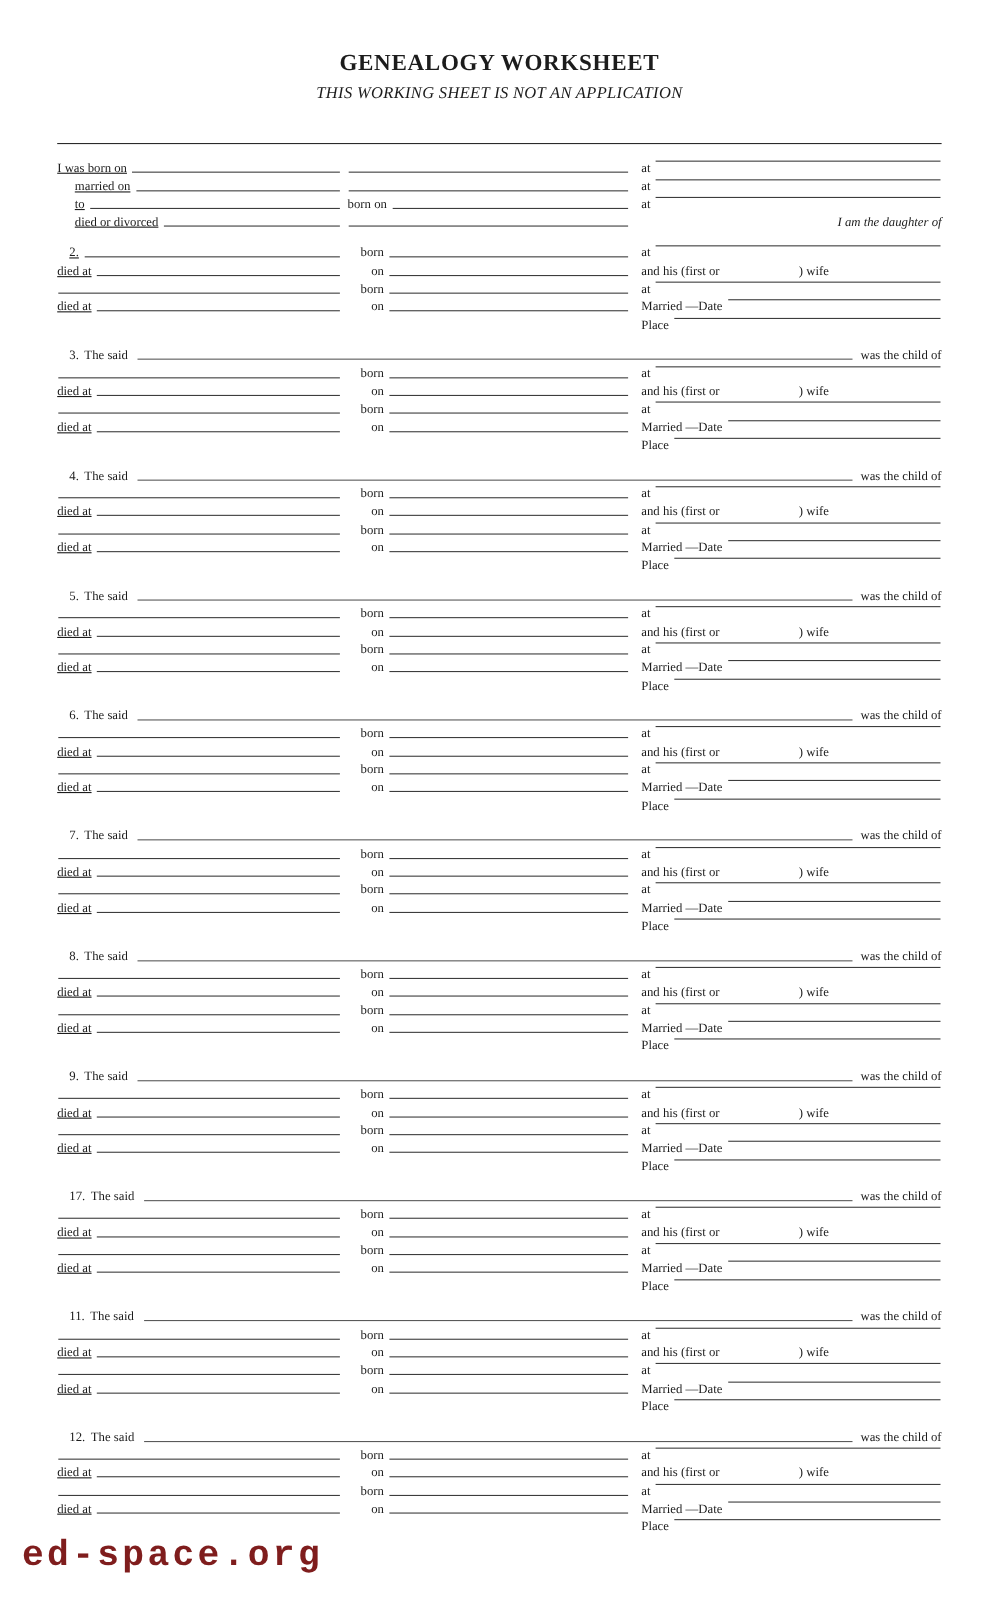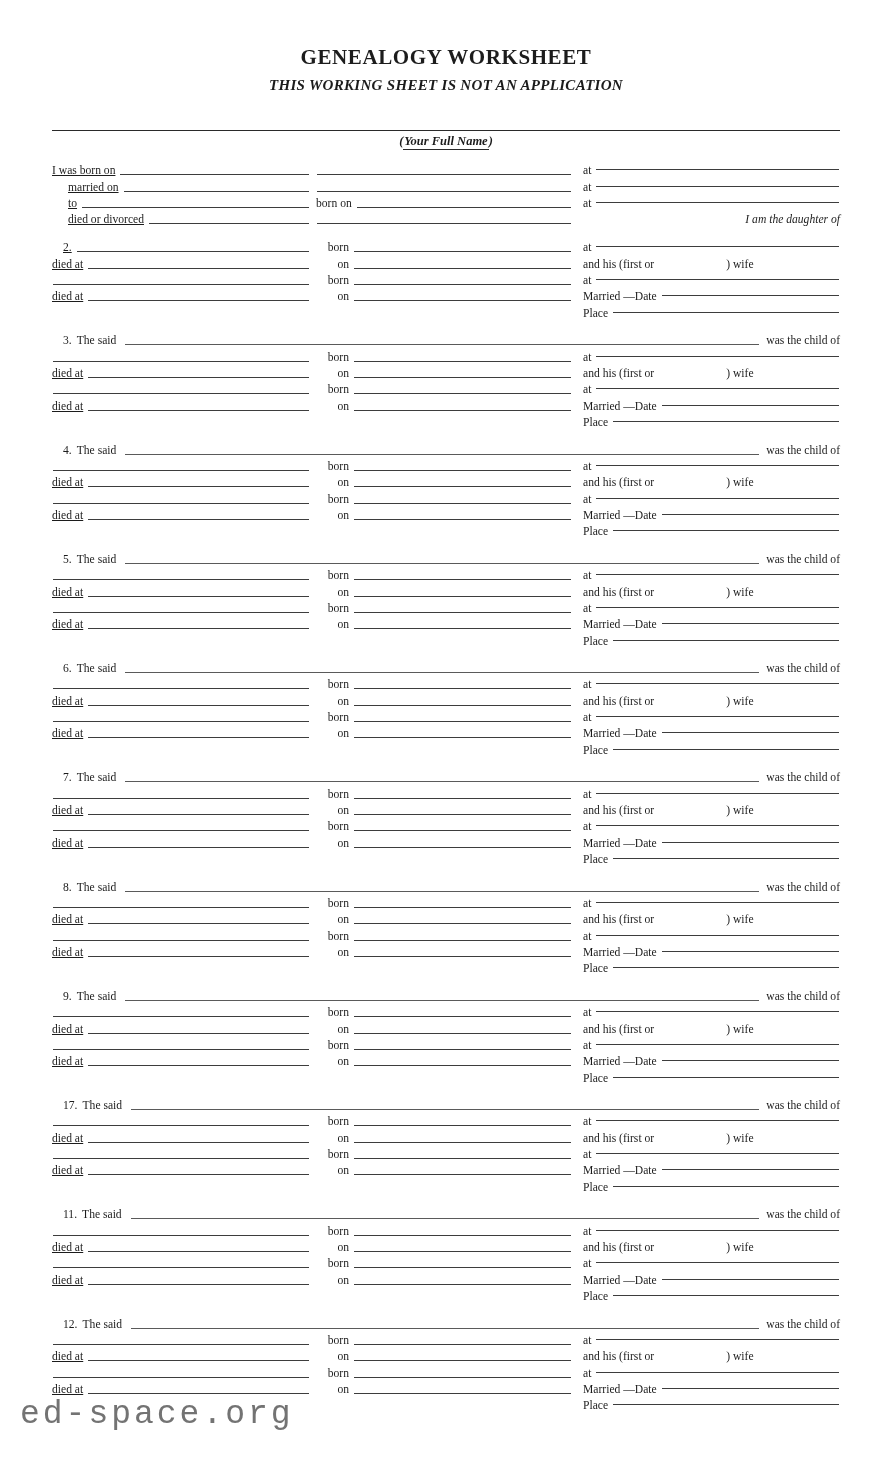--- a/index.html
+++ b/index.html
@@ -6,34 +6,34 @@
   html, body { margin: 0; padding: 0; background: #ffffff; }
   .page {
     position: relative;
     width: 892px;
     height: 1469px;
     background: #ffffff;
     font-family: "Liberation Serif", serif;
     color: #1c1c1c;
     overflow: hidden;
   }
-  .content { padding: 46px 52px 0 52px; }
+  .content { padding: 46px 36px 0 52px; }
 
   .title {
     text-align: center;
     font-size: 21px;
     font-weight: bold;
     letter-spacing: 0.6px;
     line-height: 23px;
     margin: 0;
   }
   .subtitle {
     text-align: center;
     font-size: 15px;
-    font-weight: bold;
+    font-weight: normal;
     font-style: italic;
     letter-spacing: 0.3px;
     margin-top: 8px;
     line-height: 17px;
   }
   .top-rule {
     border: 0;
     border-top: 1.6px solid #2a2a2a;
     margin: 36px 0 0 0;
   }
@@ -53,21 +53,21 @@
 
   .row {
     display: flex;
     align-items: flex-end;
     height: 16.35px;
     font-size: 11.6px;
     line-height: 13px;
   }
   .c1 { display: flex; align-items: flex-end; width: 258px; text-decoration: underline; }
   .c2 { display: flex; align-items: flex-end; width: 256px; margin-left: 6px; }
-  .c3 { display: flex; align-items: center; flex: 1; margin-left: 11px; }
+  .c3 { display: flex; align-items: flex-start; flex: 1; margin-left: 11px; }
 
   .lbl  { white-space: nowrap; }
   .indent { padding-left: 16px; }
   .num { white-space: nowrap; padding-left: 11px; }
   .said { margin-left: 5px; white-space: nowrap; margin-top: 32px; }
 
   .line {
     flex: 1;
     height: 1px;
     border-bottom: 1.4px solid #3d3d3d;
@@ -84,35 +84,35 @@
   .gap { width: 72px; }
   .note { flex: 1; text-align: right; font-style: italic; white-space: nowrap; margin-top: 20px; }
 
   .watermark {
     position: absolute;
     left: 20px;
     top: 1396px;
     font-family: "Liberation Mono", monospace;
     font-size: 33px;
     letter-spacing: 3px;
-    color: #737373;
+    color: #7f1d1d;
+    font-weight: bold;
   }
 </style>
 </head>
 <body>
 
 <div class="page">
   <div class="content">
 
     <h1 class="title">GENEALOGY WORKSHEET</h1>
     <div class="subtitle">THIS WORKING SHEET IS NOT AN APPLICATION</div>
 
     <hr class="top-rule">
 
-    <div class="name-caption"><span>(</span><span class="u">Your Full Name</span><span>)</span></div>
 
     <div class="sec1">
       <div class="row">
         <span class="c1">
             <span class="lbl">I was born on</span>
             <span class="line"></span>
           </span>
         <span class="c2">
             <span class="line flush"></span>
           </span>

